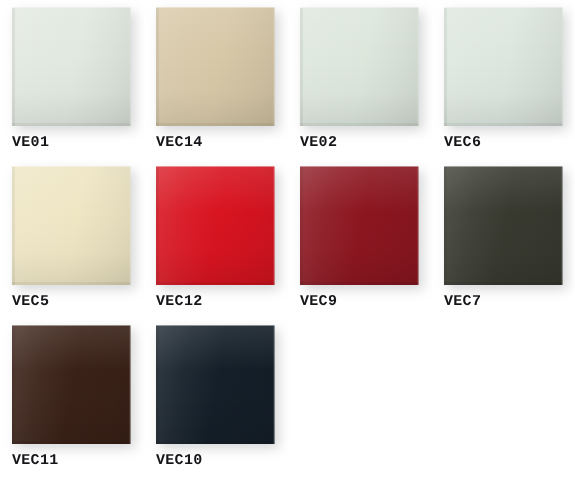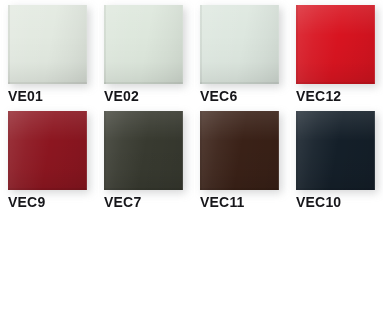--- a/index.html
+++ b/index.html
@@ -87,44 +87,54 @@
     box-shadow:
       inset 2px 0 0 rgba(0,0,0,0.055),
       inset 0 -2px 0 rgba(0,0,0,0.05),
       inset -1px 0 0 rgba(255,255,255,0.10);
   }
 
   .swatch-label {
     position: absolute;
     left: 0;
     top: 86px;
-    font-size: 14px;
+    font-size: 10px;
     font-weight: bold;
     letter-spacing: 0.2px;
     color: #16161a;
     line-height: 10px;
     white-space: nowrap;
+    font-family: Liberation Mono, monospace;
   }
 </style>
 </head>
 <body>
 
 <div id="swatch-grid">
 
   <div class="swatch-cell">
     <div class="swatch-chip-wrap">
       <div class="swatch-chip" style="background-color: rgb(226, 233, 224);">
         <div class="sheen"></div>
         <div class="edge"></div>
       </div>
     </div>
     <div class="swatch-label">VE01</div>
   </div>
 
 
+  <div class="swatch-cell">
+    <div class="swatch-chip-wrap">
+      <div class="swatch-chip" style="background-color: rgb(215, 200, 167);">
+        <div class="sheen"></div>
+        <div class="edge"></div>
+      </div>
+    </div>
+    <div class="swatch-label">VEC14</div>
+  </div>
 
   <div class="swatch-cell">
     <div class="swatch-chip-wrap">
       <div class="swatch-chip" style="background-color: rgb(221, 231, 220);">
         <div class="sheen"></div>
         <div class="edge"></div>
       </div>
     </div>
     <div class="swatch-label">VE02</div>
   </div>
@@ -132,20 +142,29 @@
   <div class="swatch-cell">
     <div class="swatch-chip-wrap">
       <div class="swatch-chip" style="background-color: rgb(221, 231, 223);">
         <div class="sheen"></div>
         <div class="edge"></div>
       </div>
     </div>
     <div class="swatch-label">VEC6</div>
   </div>
 
+  <div class="swatch-cell">
+    <div class="swatch-chip-wrap">
+      <div class="swatch-chip" style="background-color: rgb(239, 230, 196);">
+        <div class="sheen"></div>
+        <div class="edge"></div>
+      </div>
+    </div>
+    <div class="swatch-label">VEC5</div>
+  </div>
 
 
   <div class="swatch-cell">
     <div class="swatch-chip-wrap">
       <div class="swatch-chip" style="background-color: rgb(216, 20, 32);">
         <div class="sheen"></div>
         <div class="edge"></div>
       </div>
     </div>
     <div class="swatch-label">VEC12</div>

